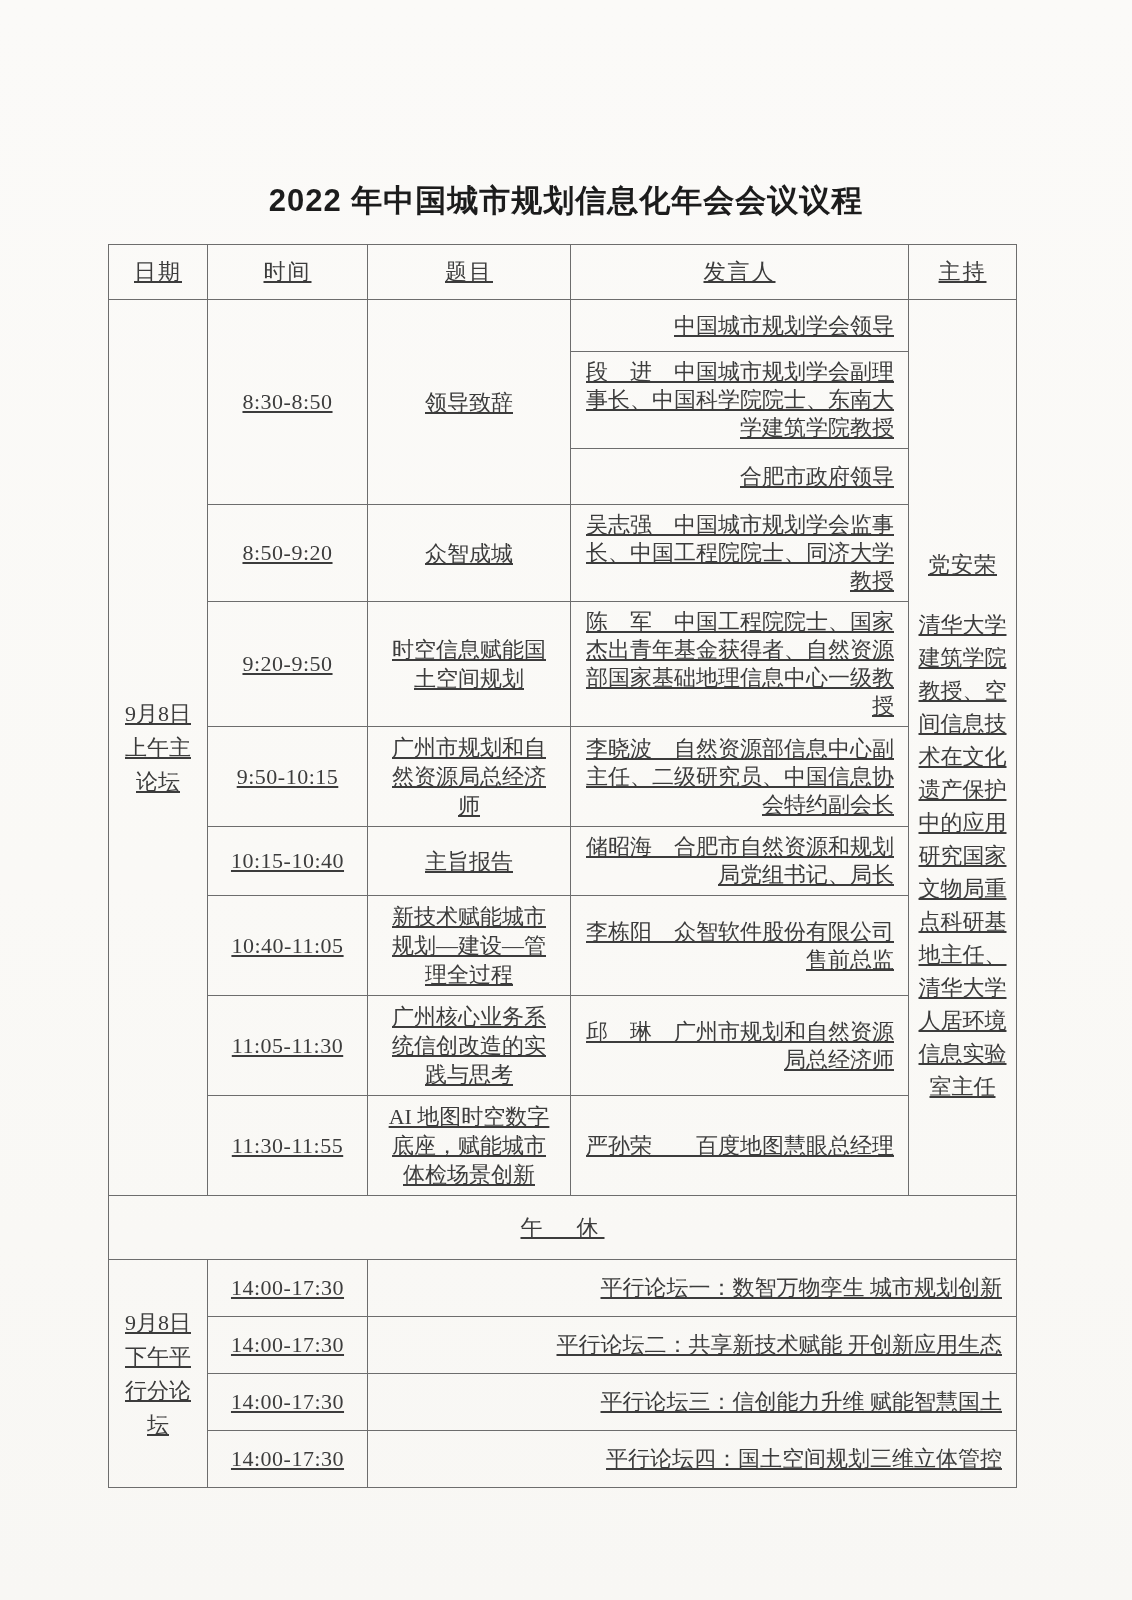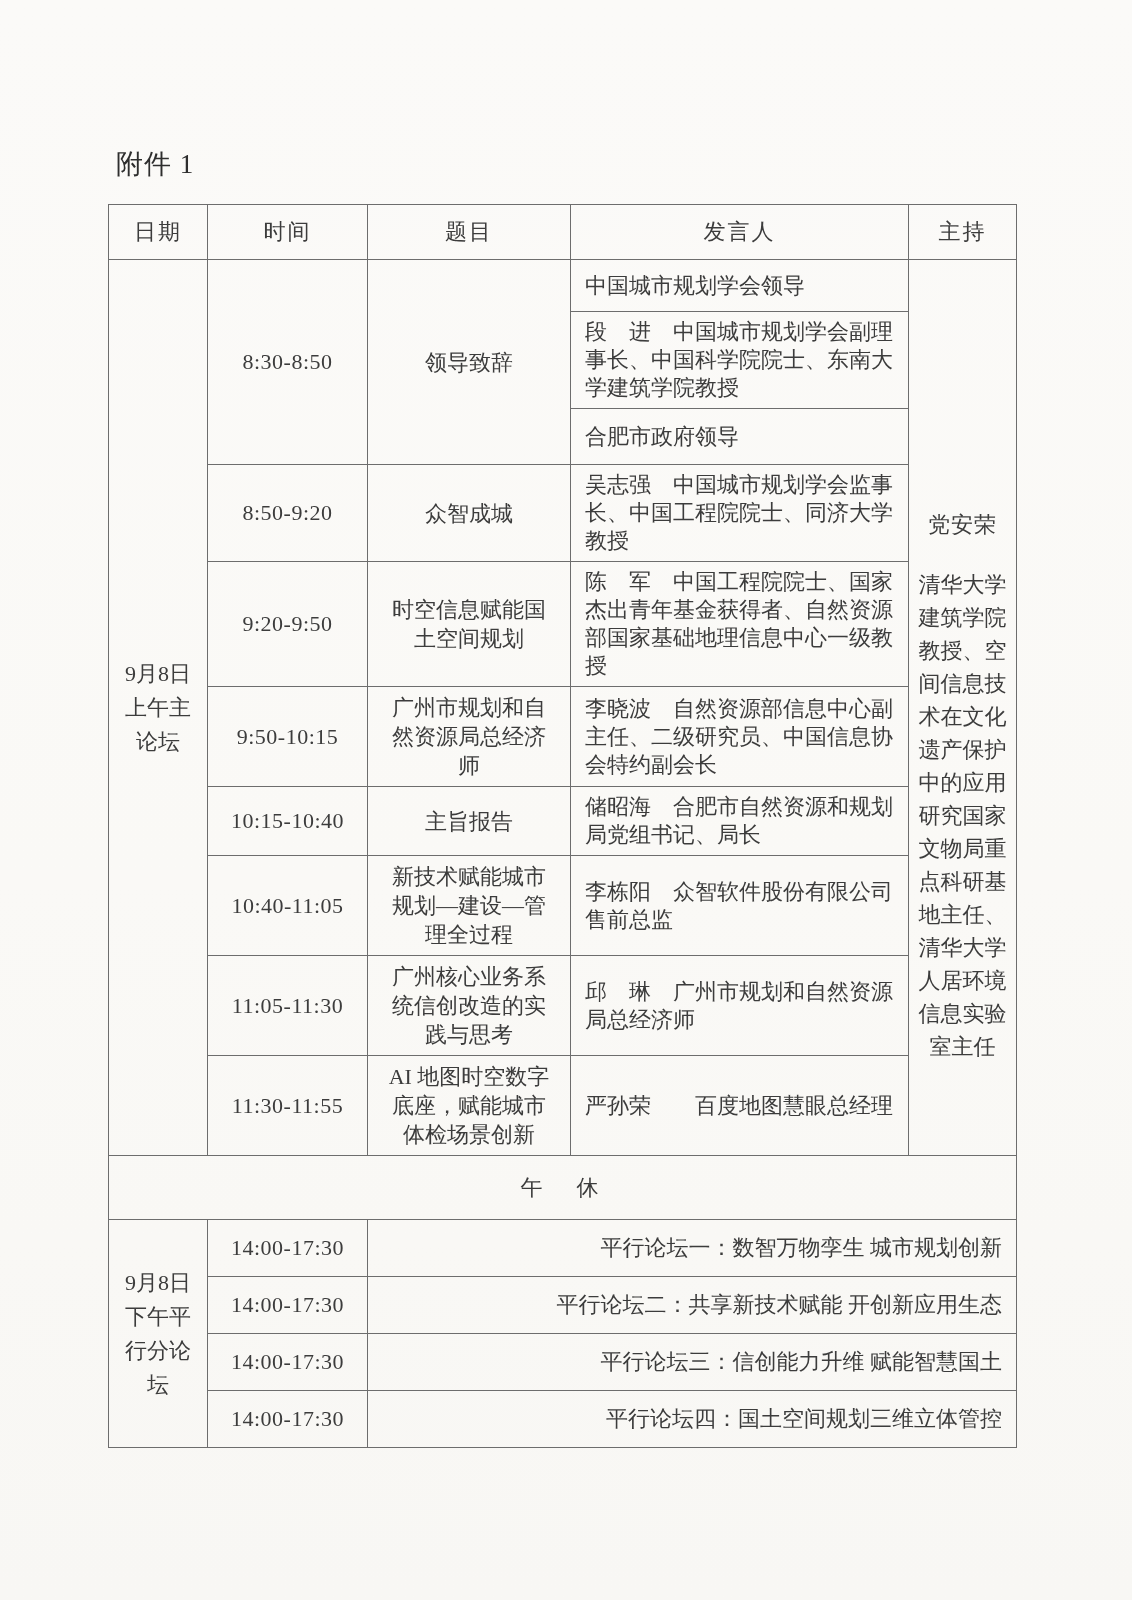--- a/index.html
+++ b/index.html
@@ -32,20 +32,21 @@
     font-weight: 700;
     font-size: 31px;
     letter-spacing: 1px;
     color: #1c1c1c;
   }
   table.agenda {
     margin: 22px 0 0 108px;
     width: 908px;
     border-collapse: collapse;
     table-layout: fixed;
+    text-decoration: underline;
   }
   table.agenda td, table.agenda th {
     border: 1.5px solid #6d6d6d;
     font-size: 22px;
     font-weight: normal;
     color: #3c3c3c;
     vertical-align: middle;
     box-sizing: border-box;
   }
   th.hdr { height: 55px; text-align: center; letter-spacing: 2px; }
@@ -59,21 +60,21 @@
     letter-spacing: 0.5px;
     padding: 4px 2px;
     font-family: "Liberation Serif", "DejaVu Serif", serif;
   }
   td.topic-cell {
     text-align: center;
     line-height: 29px;
     padding: 6px 16px;
   }
   td.speaker-cell {
-    text-align: left;
+    text-align: right;
     line-height: 28px;
     padding: 6px 14px;
   }
   td.host-cell {
     text-align: center;
     vertical-align: top;
     padding: 168px 5px 10px 5px;
   }
   .host-name { line-height: 30px; margin-bottom: 28px; letter-spacing: 1px; }
   .host-title { text-align: center; line-height: 33px; }
@@ -86,22 +87,22 @@
     text-align: right;
     padding: 6px 14px;
   }
   tr.forum-row { height: 57px; }
 </style>
 </head>
 <body>
 
 <div class="page">
 
-  <div class="attachment">附件 1</div>
-
+
+  <div class="doc-title">2022 年中国城市规划信息化年会会议议程</div>
 
   <table class="agenda">
     <colgroup>
       <col style="width:99px">
       <col style="width:160px">
       <col style="width:203px">
       <col style="width:338px">
       <col style="width:108px">
     </colgroup>
     <tbody>

